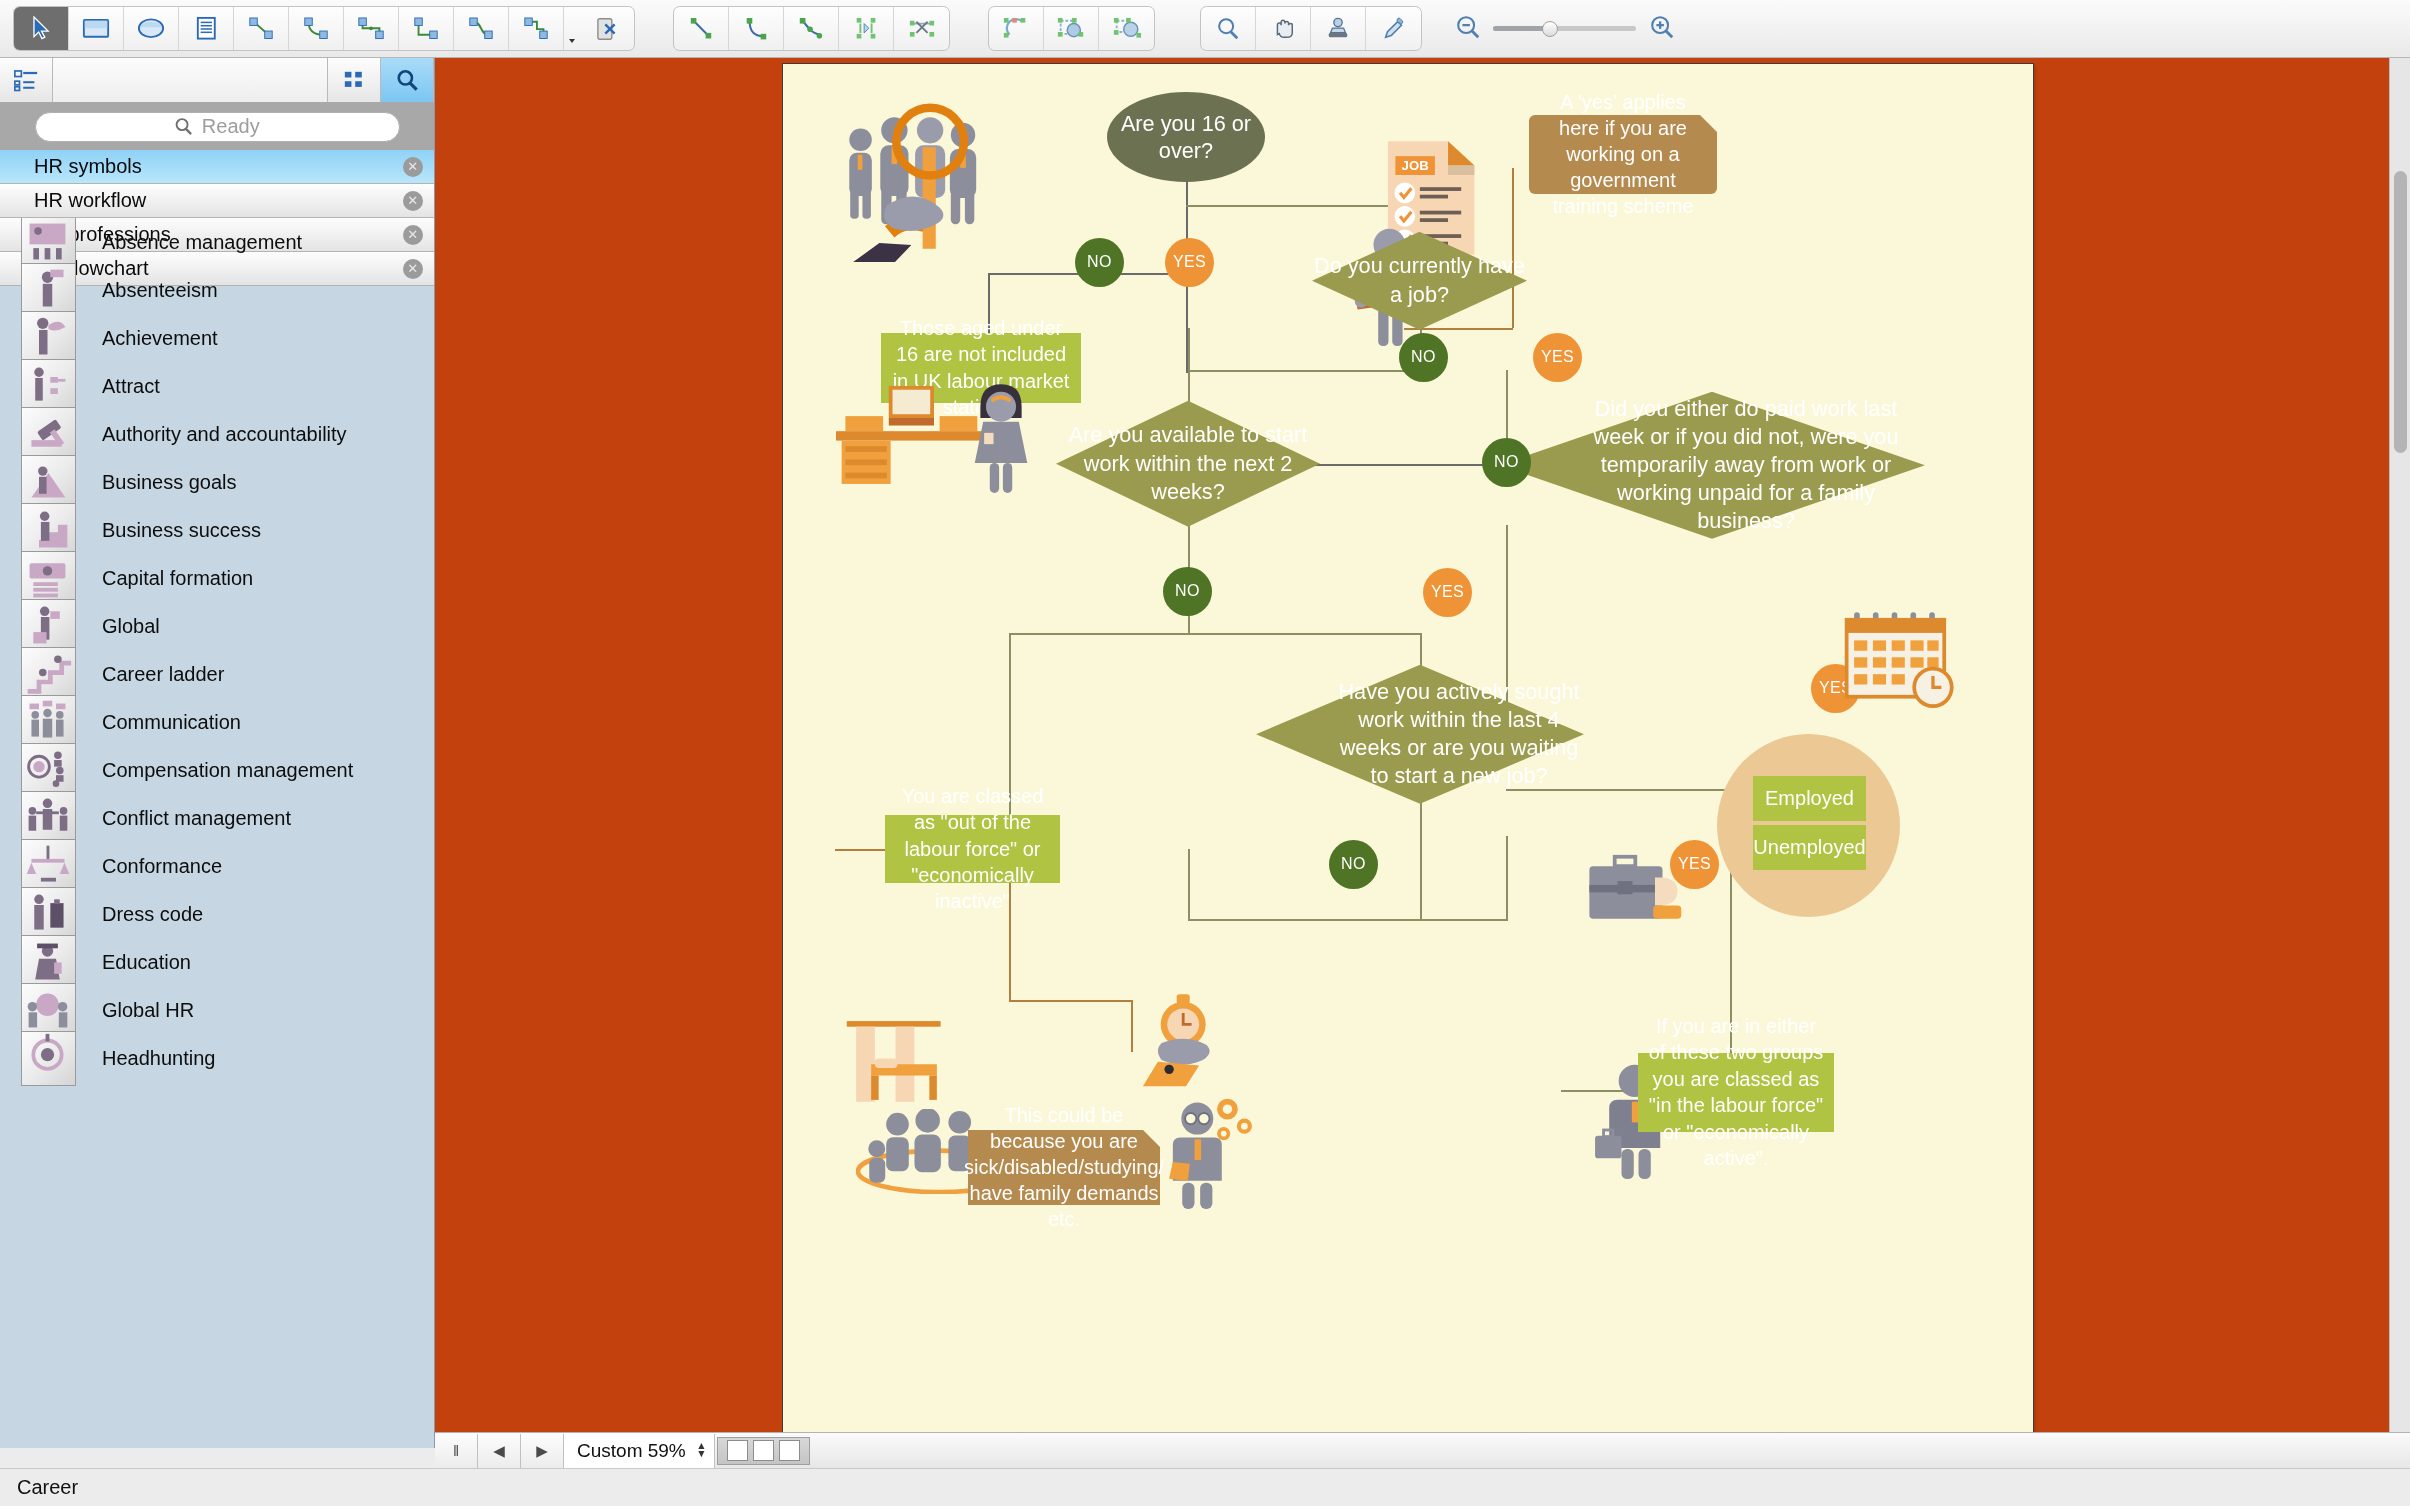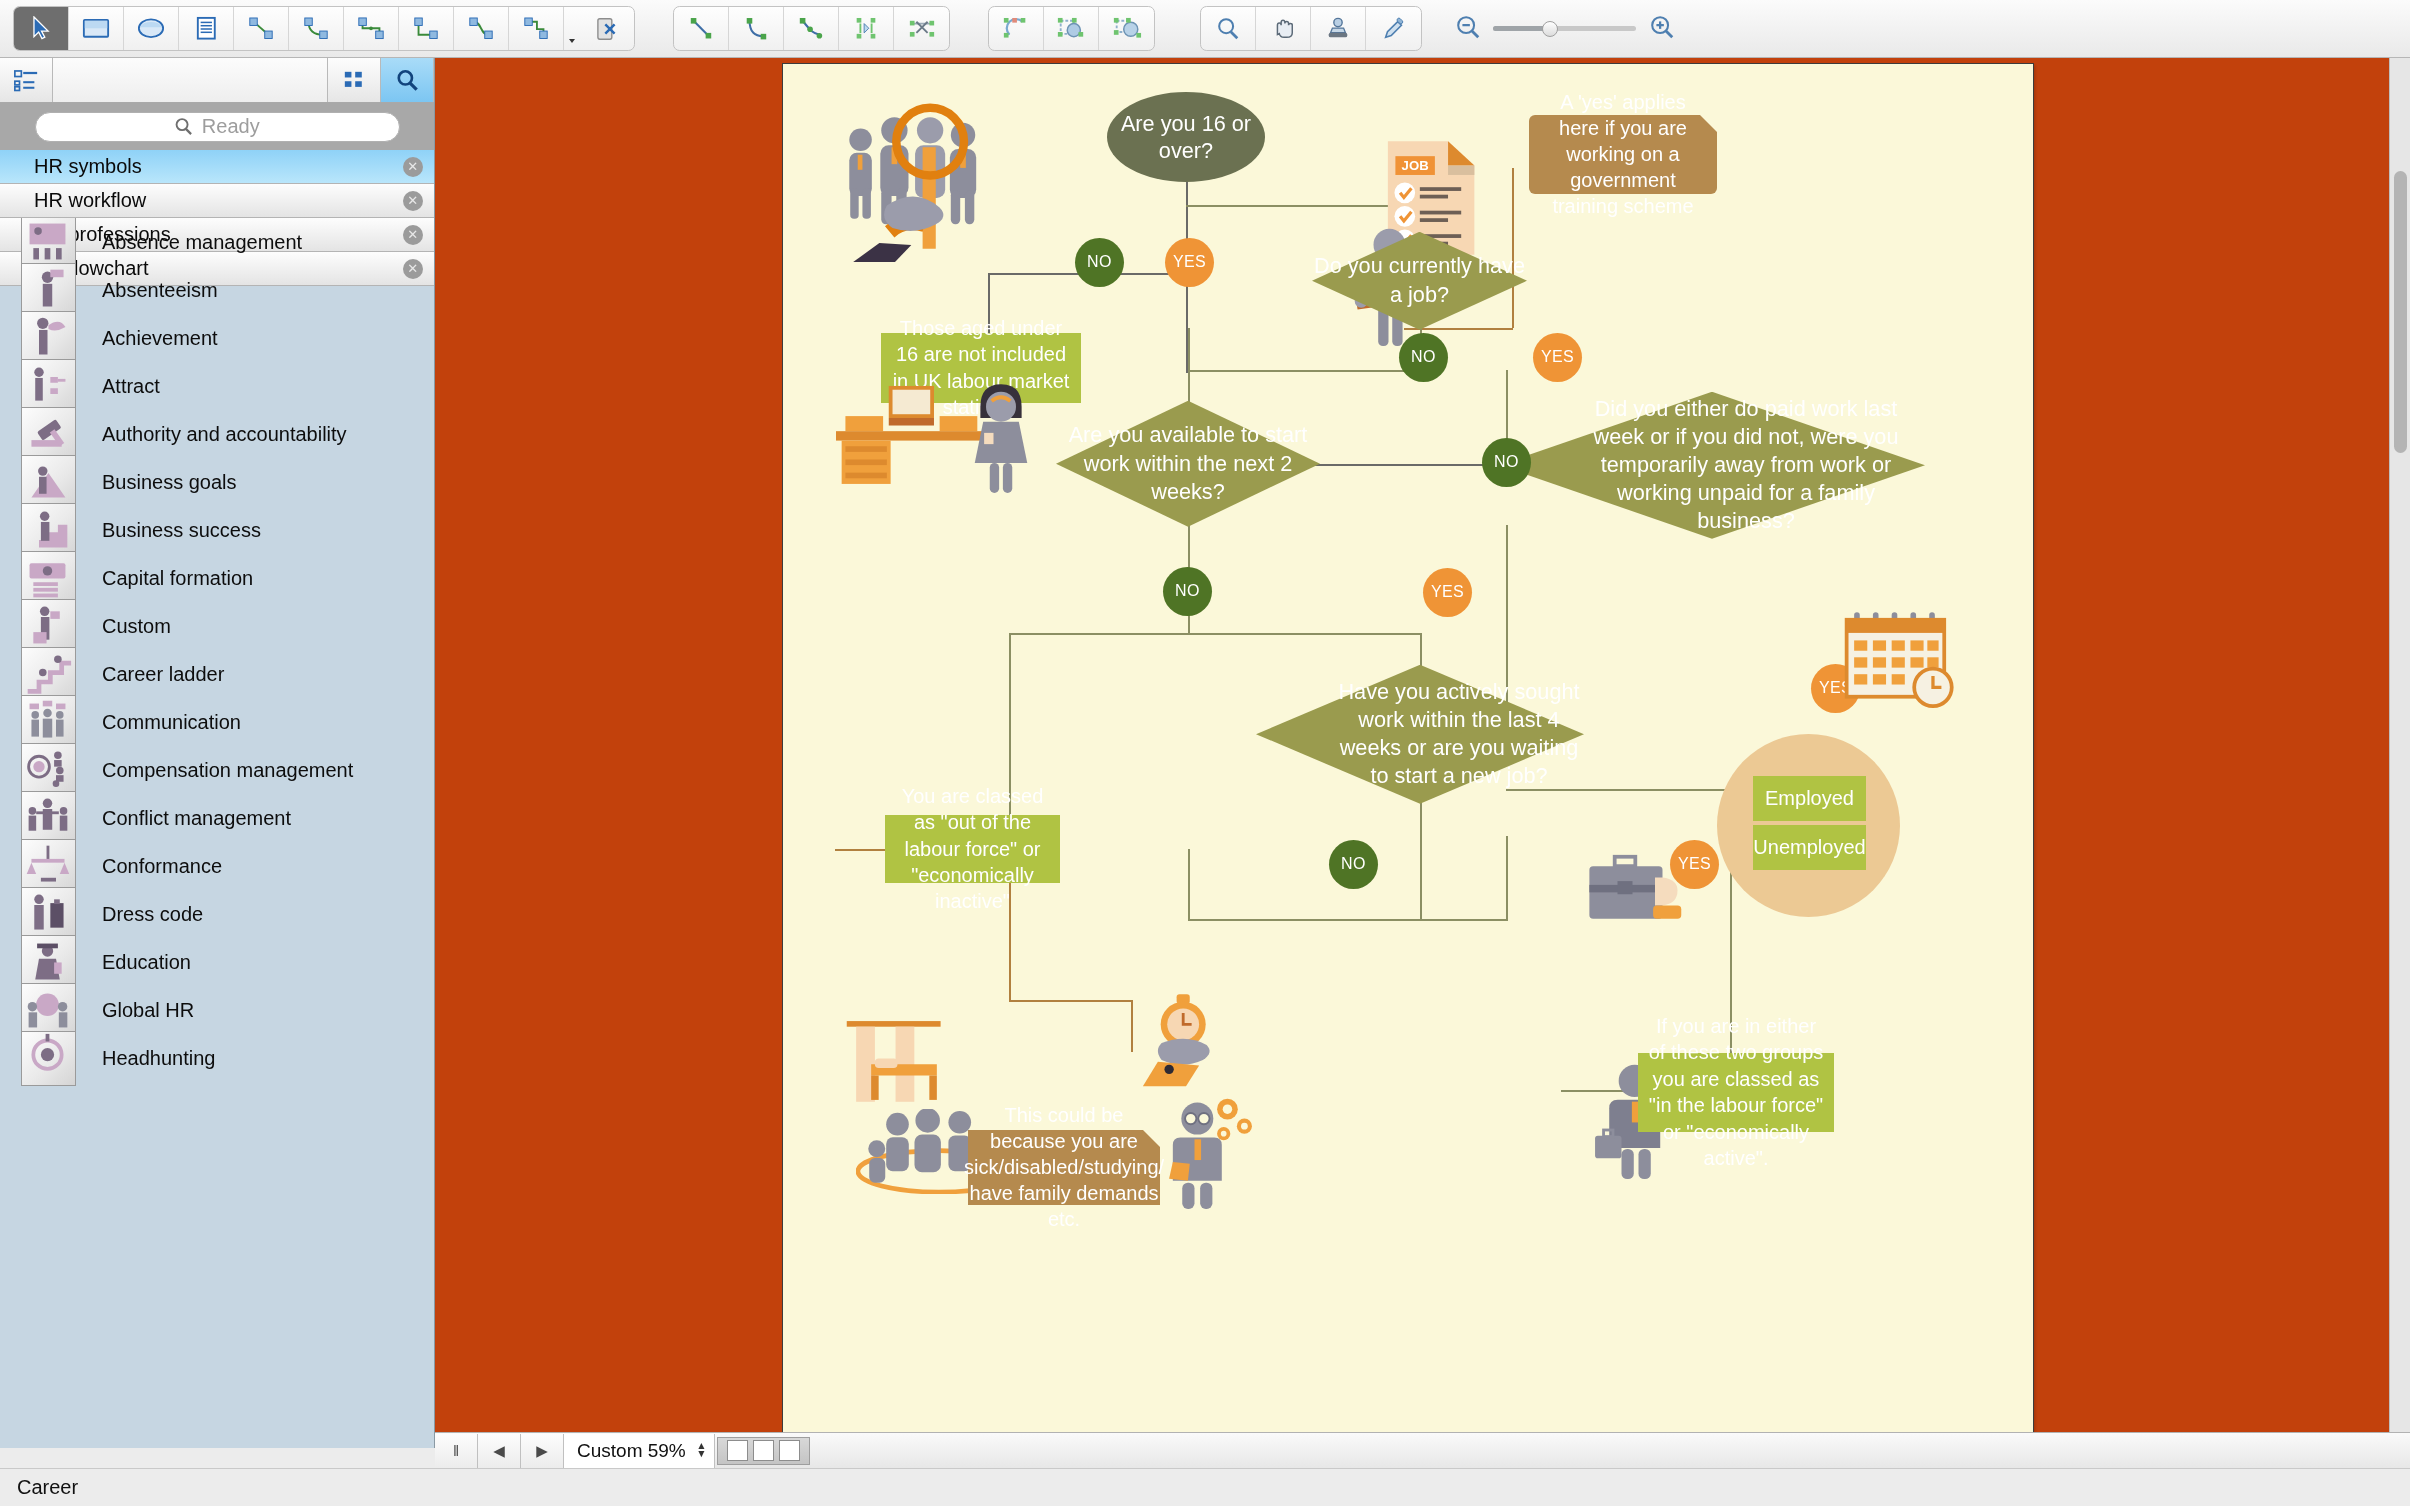--- a/index.html
+++ b/index.html
@@ -505,21 +505,21 @@
           </svg></div>
         <div class="st-label">Capital formation</div>
       </div>
       <div class="stencil-item">
         <div class="st-icon"><svg width="51" height="51" viewBox="0 0 54 54">
             <circle cx="24" cy="12" r="5" fill="#7d6d85"></circle>
             <rect x="20" y="18" width="9" height="24" fill="#7d6d85"></rect>
             <rect x="12" y="34" width="14" height="12" fill="#c9a8c6"></rect>
             <rect x="30" y="12" width="10" height="8" fill="#c9a8c6"></rect>
           </svg></div>
-        <div class="st-label">Custom</div>
+        <div class="st-label">Global</div>
       </div>
       <div class="stencil-item">
         <div class="st-icon"><svg width="51" height="51" viewBox="0 0 54 54">
             <path d="M6 46 h12 v-10 h12 v-10 h12 v-10 h10" fill="none" stroke="#c9a8c6" stroke-width="5"></path>
             <circle cx="38" cy="12" r="4" fill="#7d6d85"></circle>
             <circle cx="22" cy="26" r="4" fill="#7d6d85"></circle>
           </svg></div>
         <div class="st-label">Career ladder</div>
       </div>
       <div class="stencil-item">

